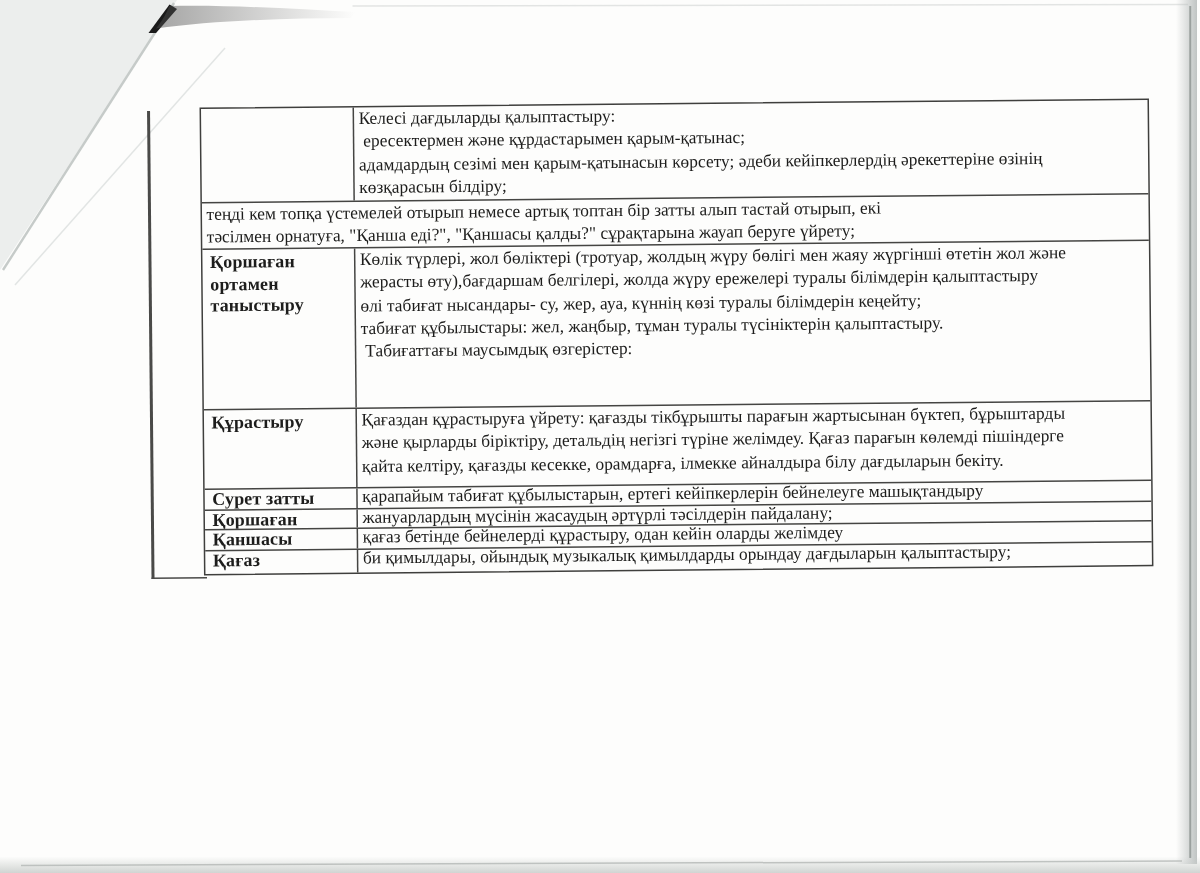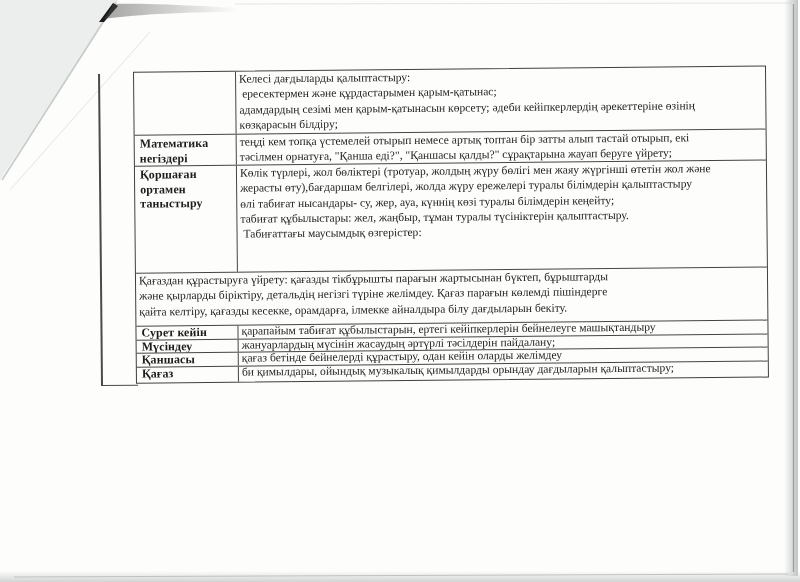--- a/index.html
+++ b/index.html
@@ -94,43 +94,43 @@
   <div class="scan-table">
 
   <div class="row">
         <div class="cell label"></div>
         <div class="cell content">Келесі дағдыларды қалыптастыру:
  ересектермен және құрдастарымен қарым-қатынас;
 адамдардың сезімі мен қарым-қатынасын көрсету; әдеби кейіпкерлердің әрекеттеріне өзінің
 көзқарасын білдіру;</div>
       </div>
       <div class="row">
-        <div class="cell label">Математика негіздері</div>
         <div class="cell content">теңді кем топқа үстемелей отырып немесе артық топтан бір затты алып тастай отырып, екі
 тәсілмен орнатуға, "Қанша еді?", "Қаншасы қалды?" сұрақтарына жауап беруге үйрету;</div>
       </div>
       <div class="row">
         <div class="cell label">Қоршаған ортамен таныстыру</div>
         <div class="cell content">Көлік түрлері, жол бөліктері (тротуар, жолдың жүру бөлігі мен жаяу жүргінші өтетін жол және
 жерасты өту),бағдаршам белгілері, жолда жүру ережелері туралы білімдерін қалыптастыру
 өлі табиғат нысандары- су, жер, ауа, күннің көзі туралы білімдерін кеңейту;
 табиғат құбылыстары: жел, жаңбыр, тұман туралы түсініктерін қалыптастыру.
  Табиғаттағы маусымдық өзгерістер:</div>
       </div>
       <div class="row">
+        <div class="cell label">Құрастыру</div>
         <div class="cell content">Қағаздан құрастыруға үйрету: қағазды тікбұрышты парағын жартысынан бүктеп, бұрыштарды
 және қырларды біріктіру, детальдің негізгі түріне желімдеу. Қағаз парағын көлемді пішіндерге
 қайта келтіру, қағазды кесекке, орамдарға, ілмекке айналдыра білу дағдыларын бекіту.</div>
       </div>
       <div class="row">
-        <div class="cell label">Сурет кейін</div>
+        <div class="cell label">Сурет затты</div>
         <div class="cell content">қарапайым табиғат құбылыстарын, ертегі кейіпкерлерін бейнелеуге машықтандыру</div>
       </div>
       <div class="row">
-        <div class="cell label">Мүсіндеу</div>
+        <div class="cell label">Қоршаған</div>
         <div class="cell content">жануарлардың мүсінін жасаудың әртүрлі тәсілдерін пайдалану;</div>
       </div>
       <div class="row">
         <div class="cell label">Қаншасы</div>
         <div class="cell content">қағаз бетінде бейнелерді құрастыру, одан кейін оларды желімдеу</div>
       </div>
       <div class="row">
         <div class="cell label">Қағаз</div>
         <div class="cell content">би қимылдары, ойындық музыкалық қимылдарды орындау дағдыларын қалыптастыру;</div>
       </div>

